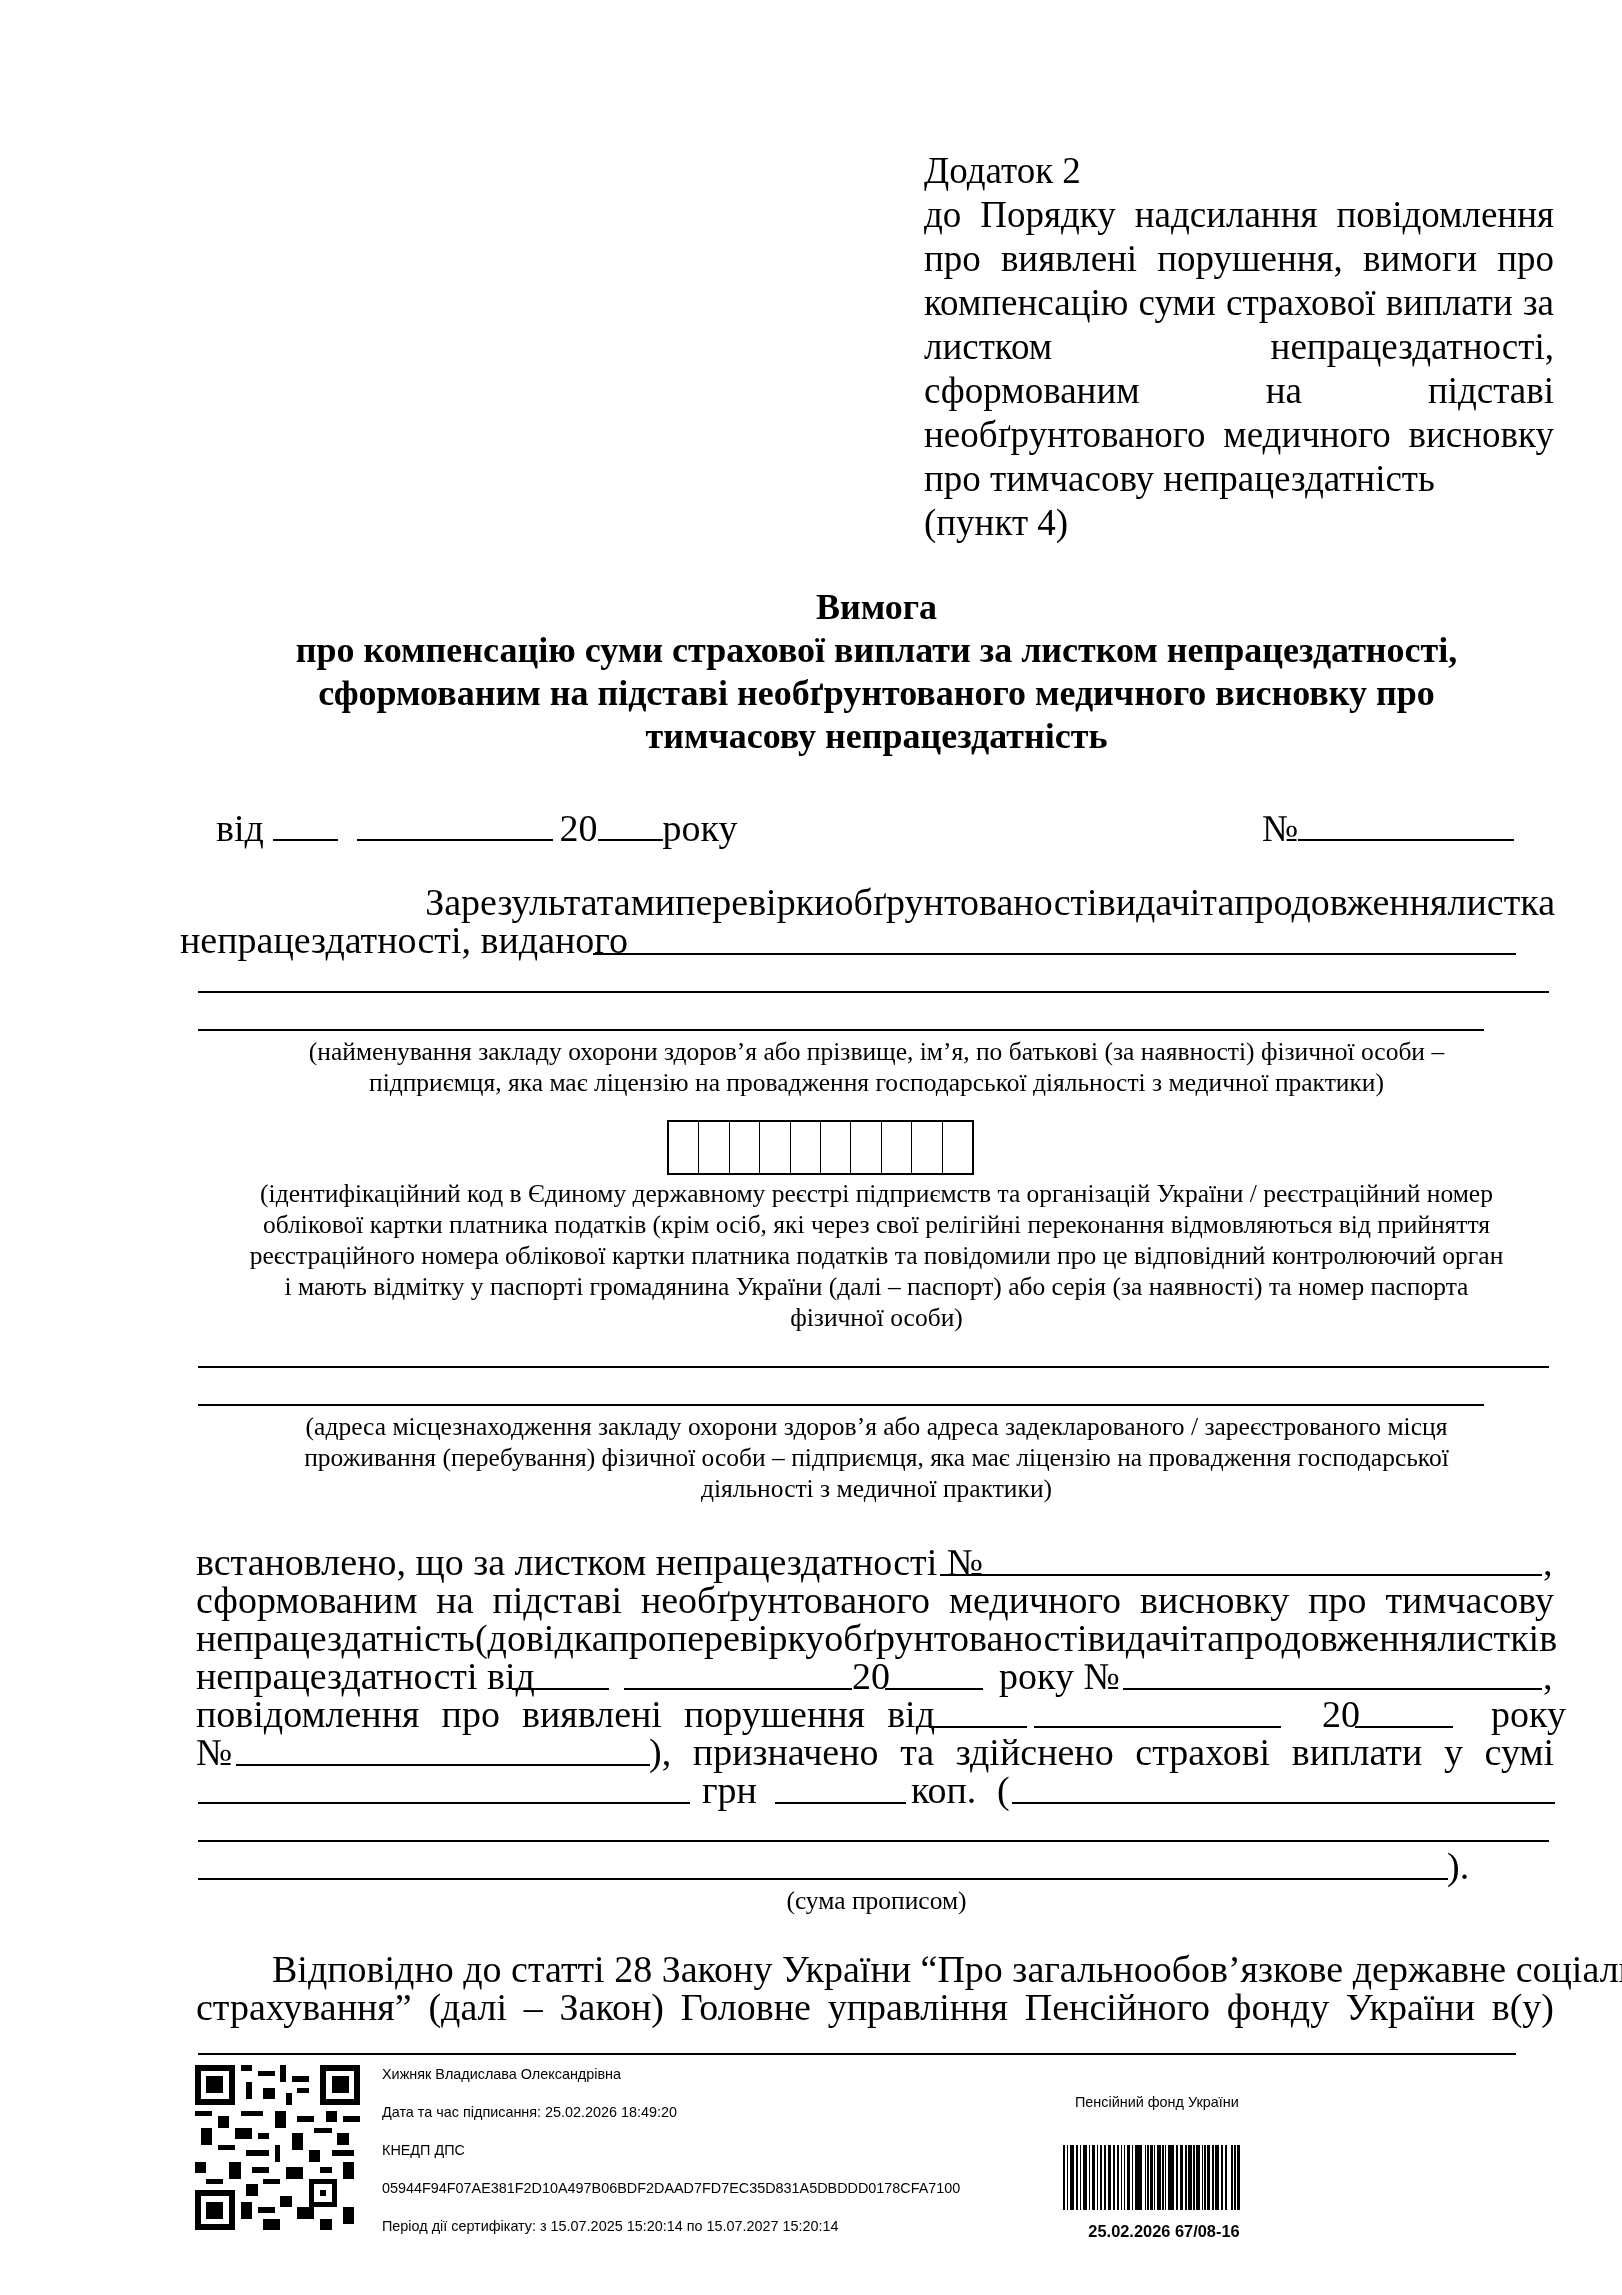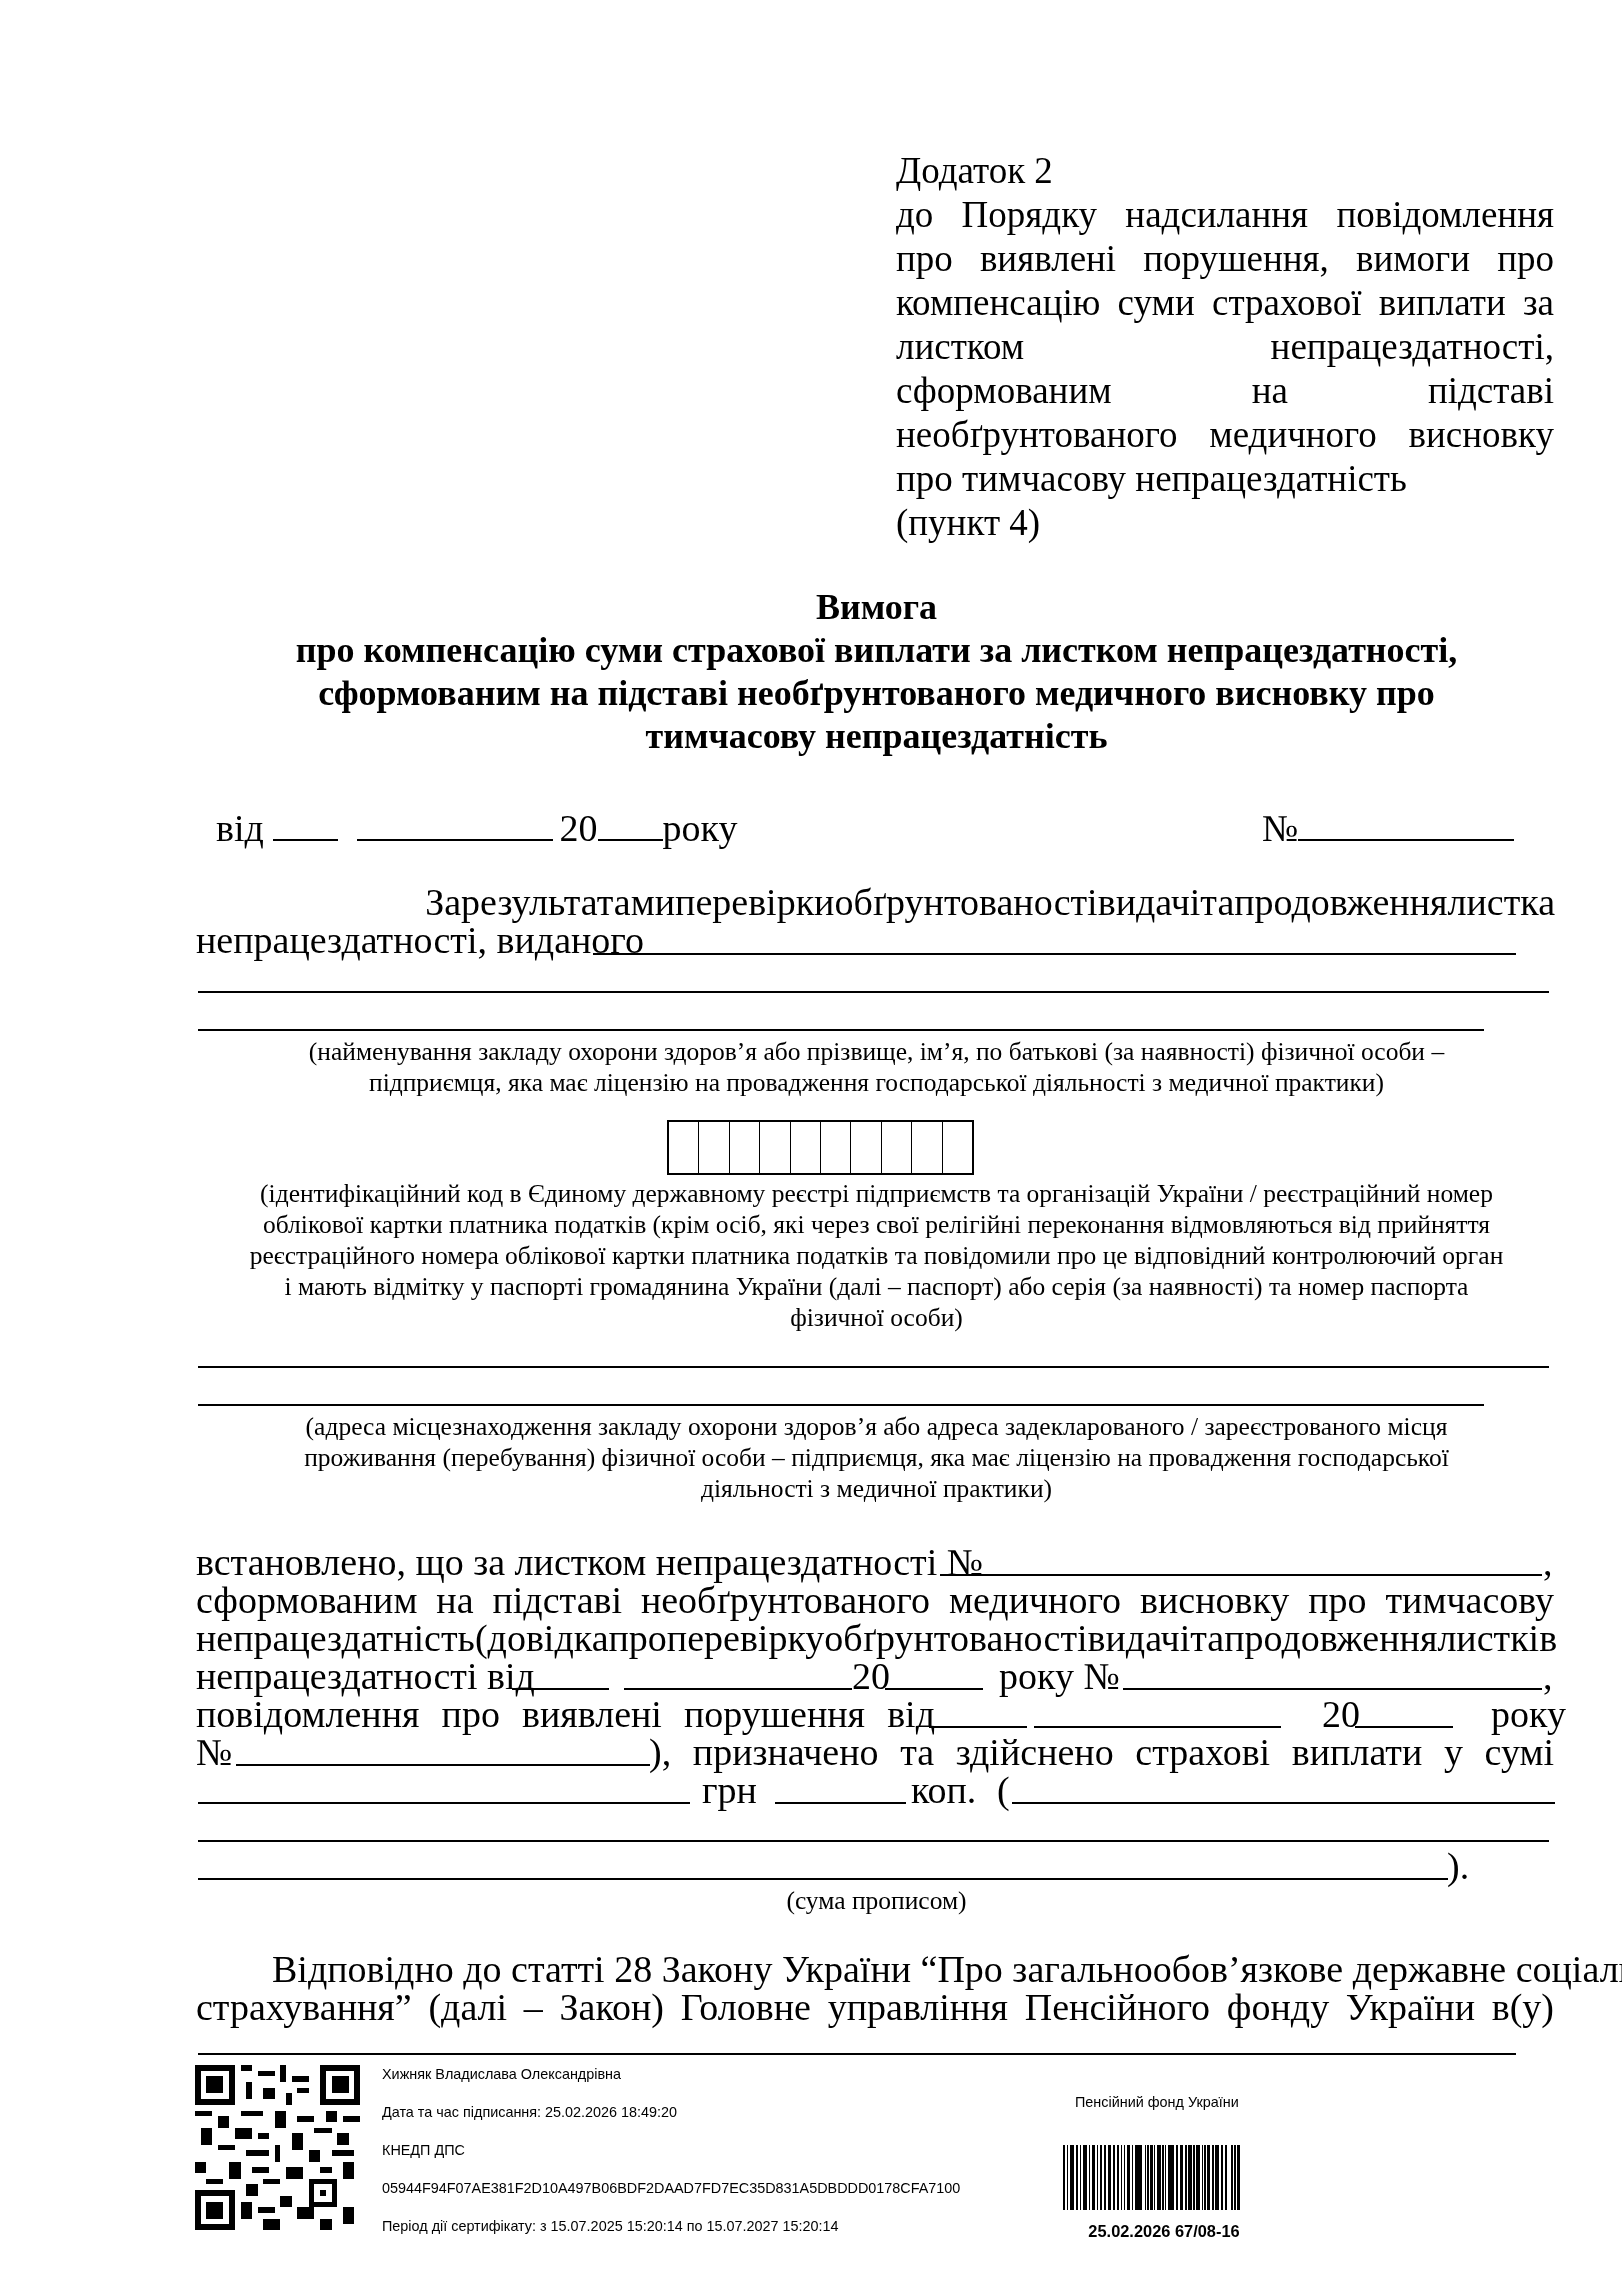--- a/index.html
+++ b/index.html
@@ -4,21 +4,21 @@
 <style>
   html, body { margin: 0; padding: 0; background: #ffffff; }
   body { width: 1623px; height: 2295px; position: relative; overflow: hidden; color: #000; }
   .serif { font-family: "Liberation Serif", "DejaVu Serif", serif; }
   .sans { font-family: "Liberation Sans", "DejaVu Sans", sans-serif; }
   .abs { position: absolute; }
   .line { position: absolute; height: 0; border-top: 2.6px solid #000; }
 
   
   #annex { left: 896px; top: 149px; width: 658px; font-size: 37px; line-height: 44px; }
-  #annex .row { height: 44px; white-space: nowrap; }
+  #annex .row { height: 44px; white-space: nowrap; margin-left: 28px; }
   #annex .row.j { text-align: justify; text-align-last: justify; }
 
   
   #title { left: 196px; top: 586px; width: 1361px; text-align: center; font-weight: bold; font-size: 36px; line-height: 43px; }
 
   .body-text { font-size: 38px; line-height: 38px; }
   .note { font-size: 25.5px; line-height: 31px; text-align: center; }
 
   .field { display: inline-block; border-bottom: 2.6px solid #000; height: 30px; vertical-align: baseline; }
 
@@ -66,21 +66,21 @@
 <div class="abs body-text" style="left:272px; top:883px; width:1283px; display:flex; justify-content:flex-end;">
   <span>За</span>
   <span>результатами</span>
   <span>перевірки</span>
   <span>обґрунтованості</span>
   <span>видачі</span>
   <span>та</span>
   <span>продовження</span>
   <span>листка</span>
 </div>
-<div class="abs body-text" style="left:196px; top:921px; white-space:nowrap;">непрацездатності, виданого</div>
+<div class="abs body-text" style="left:180px; top:921px; white-space:nowrap;">непрацездатності, виданого</div>
 <div class="line" style="left:593px; top:953px; width:923px;"></div>
 <div class="line" style="left:198px; top:991px; width:1351px;"></div>
 <div class="line" style="left:198px; top:1029px; width:1286px;"></div>
 
 <div class="abs note serif" style="left:196px; top:1036px; width:1361px;">
   <div>(найменування закладу охорони здоров’я або прізвище, ім’я, по батькові (за наявності) фізичної особи –</div>
   <div>підприємця, яка має ліцензію на провадження господарської діяльності з медичної практики)</div>
 </div>
 
 <div id="id-grid" class="abs">

